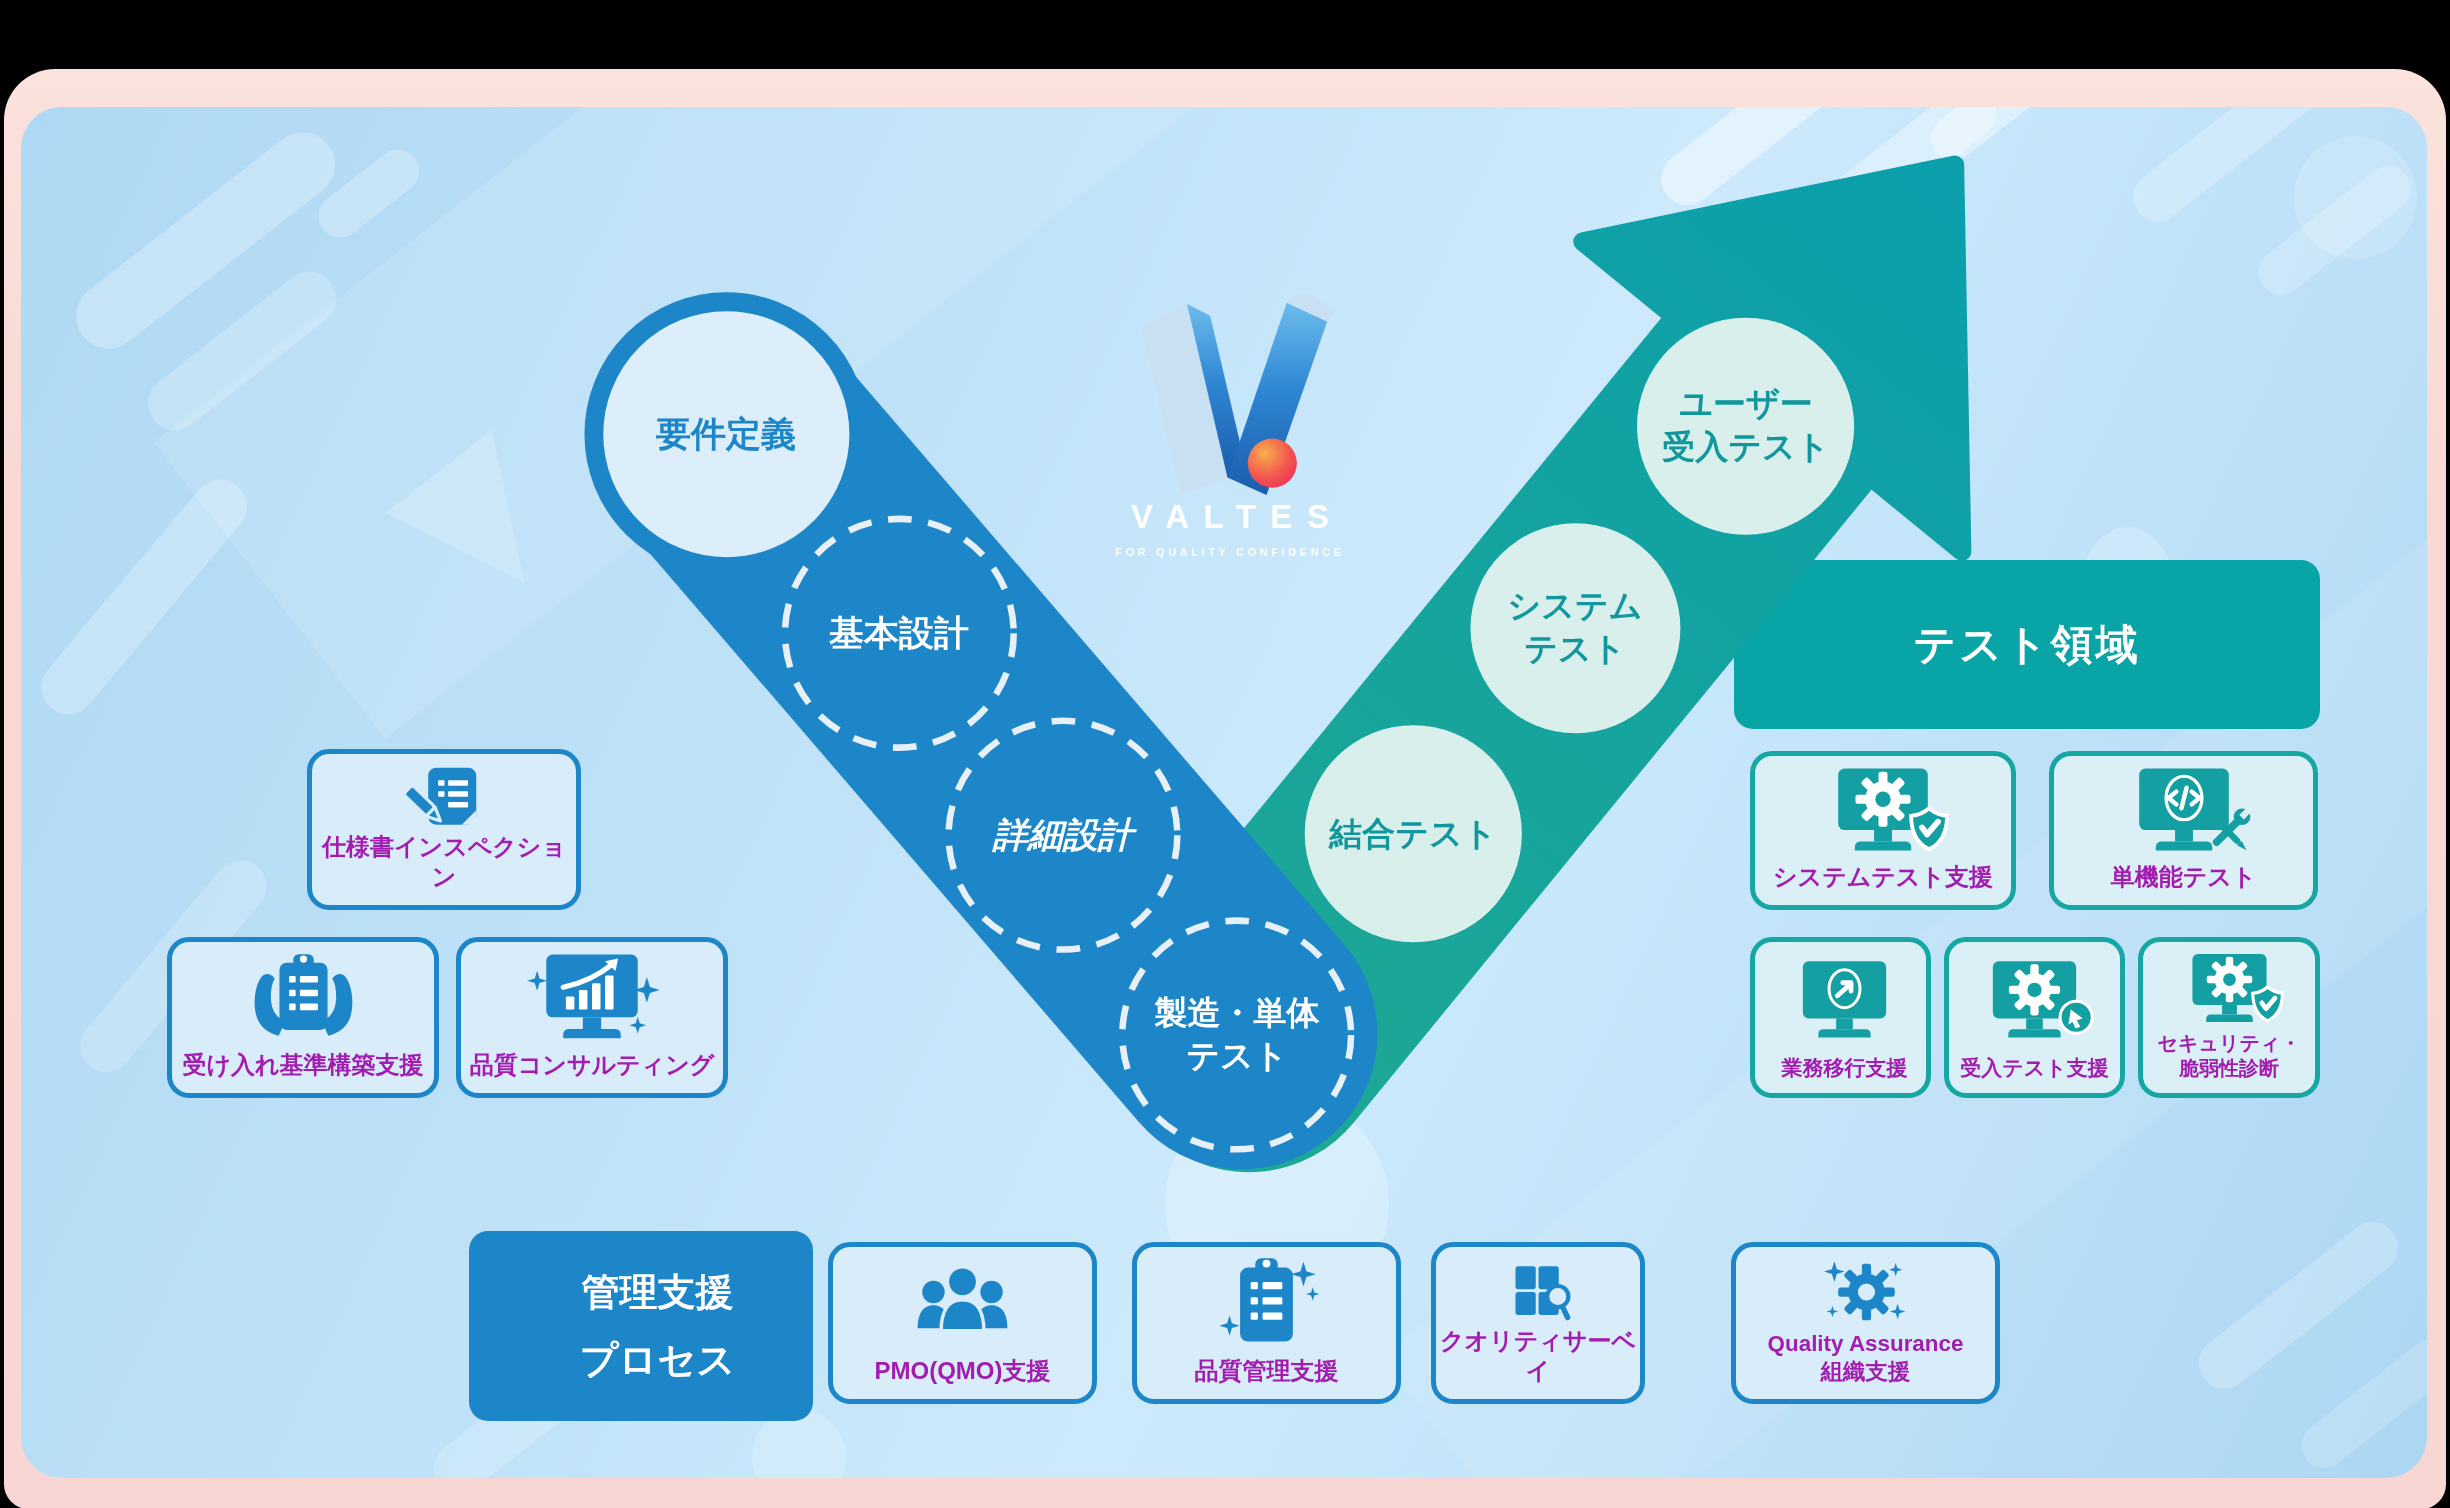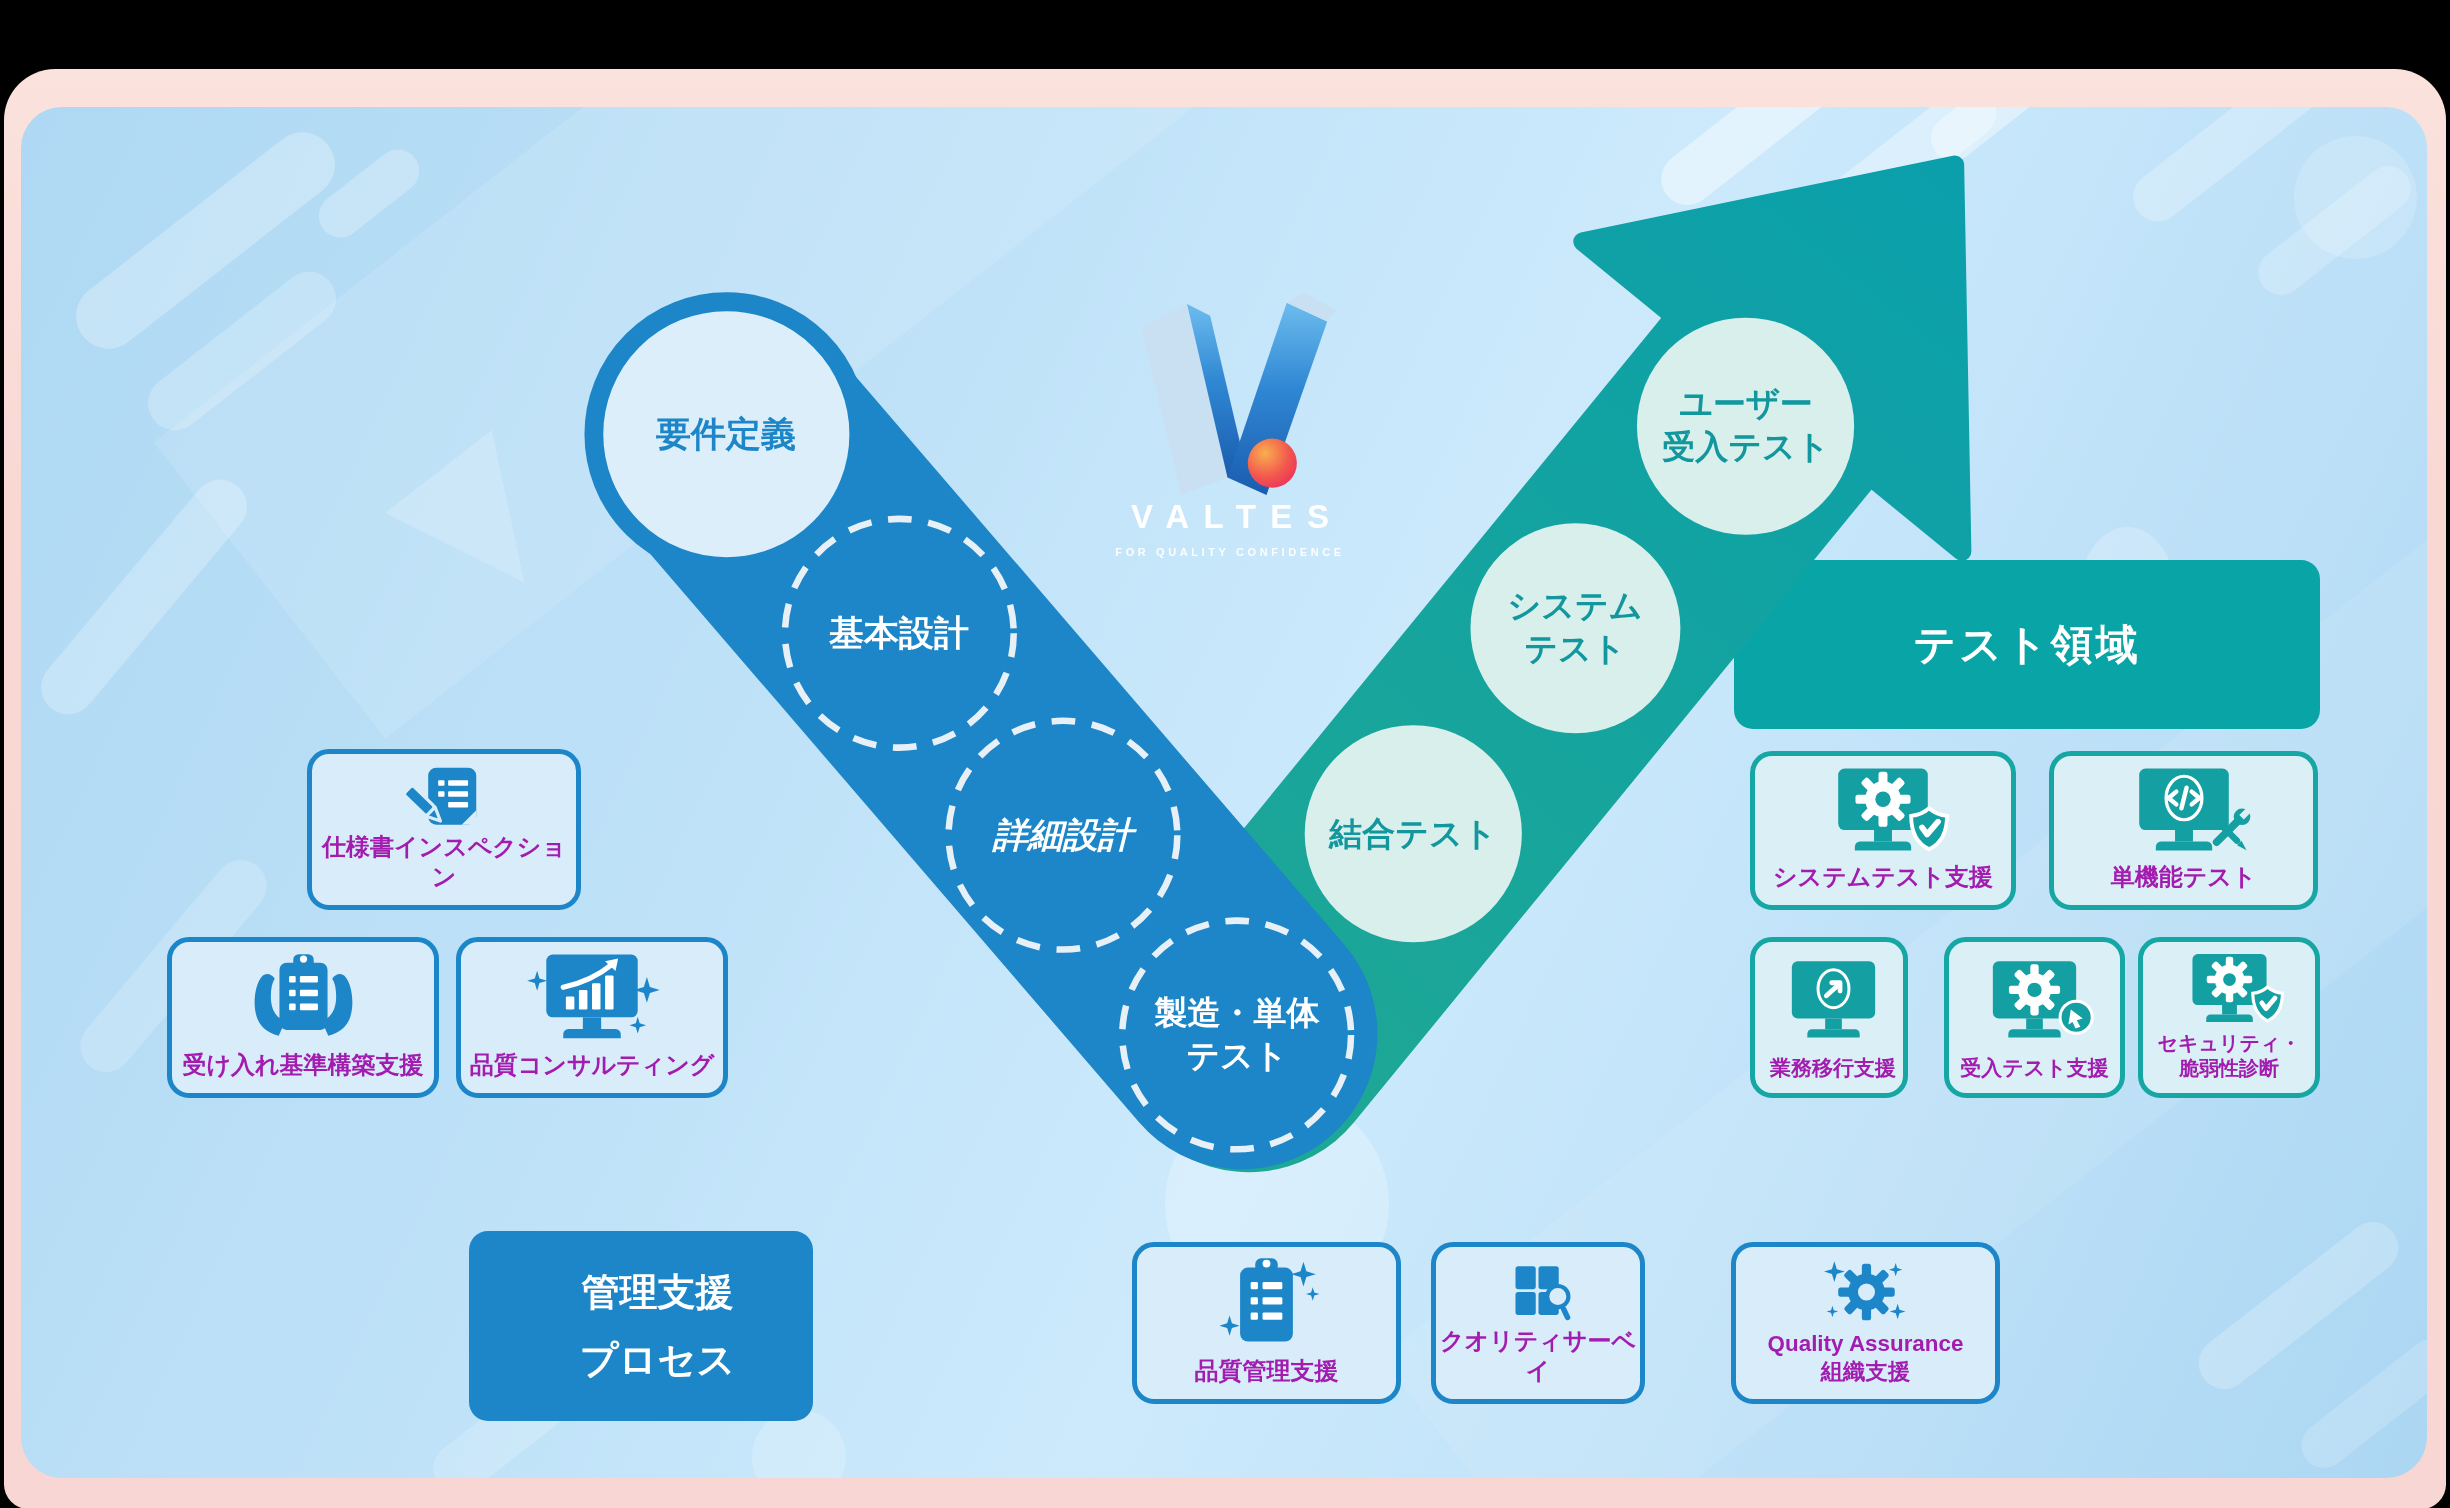--- a/index.html
+++ b/index.html
@@ -257,21 +257,21 @@
           </g>
         <g transform="rotate(-45)">
             <rect x="-5" y="-28" width="10" height="54" rx="5"></rect>
             <path d="M-5 26 L0 42 L5 26 Z"></path>
           </g>
       </g>
     </svg>
     <div class="lbl">単機能テスト</div>
   </div>
 
-  <div class="box bt nb" style="left:1729px;top:830px;width:158px;height:161px;padding-left:8px;">
+  <div class="box bt nb" style="left:1729px;top:830px;width:181px;height:161px;padding-left:8px;">
     <svg class="ic" width="119" height="81" viewBox="0 0 200 150" style="color:#14a0a2">
       <g fill="currentColor">
           <use href="#g-monitor"></use>
         </g>
       <ellipse cx="100" cy="50" rx="26" ry="32" fill="currentColor" stroke="#fff" stroke-width="5"></ellipse>
       <g stroke="#fff" stroke-width="8" stroke-linecap="round" stroke-linejoin="round" fill="none">
         <path d="M88 62 L110 42"></path>
           <path d="M97 40 L111 40 L111 54"></path>
       </g>
     </svg>
@@ -314,20 +314,30 @@
     </svg>
     <div class="lbl" style="font-size:20px;">セキュリティ・
 脆弱性診断</div>
   </div>
 
   <div class="proc" style="left:448px;top:1124px;width:311px;height:190px;">
     <span>管理支援
 プロセス</span>
   </div>
 
+  <div class="box bx" style="left:807px;top:1135px;width:269px;height:162px;">
+    <svg class="ic" width="145" height="87" viewBox="0 0 200 150" style="color:#1c86c8">
+      <g fill="currentColor">
+        <use href="#g-person" transform="translate(56,80) scale(1.0)"></use>
+        <use href="#g-person" transform="translate(144,80) scale(1.0)"></use>
+      </g>
+      <use href="#g-person" transform="translate(100,74) scale(1.35)" fill="currentColor" stroke="#d9ecfa" stroke-width="4"></use>
+    </svg>
+    <div class="lbl">PMO(QMO)支援</div>
+  </div>
 
   <div class="box bx" style="left:1111px;top:1135px;width:269px;height:162px;">
     <svg class="ic" width="145" height="87" viewBox="0 0 200 150" style="color:#1c86c8">
       <g fill="currentColor">
         <use href="#g-clip" transform="translate(100,70)"></use>
         <use href="#g-spark" transform="translate(44,104) scale(0.9)"></use>
         <use href="#g-spark" transform="translate(156,26) scale(1.1)"></use>
         <use href="#g-spark" transform="translate(170,56) scale(0.6)"></use>
       </g>
     </svg>

